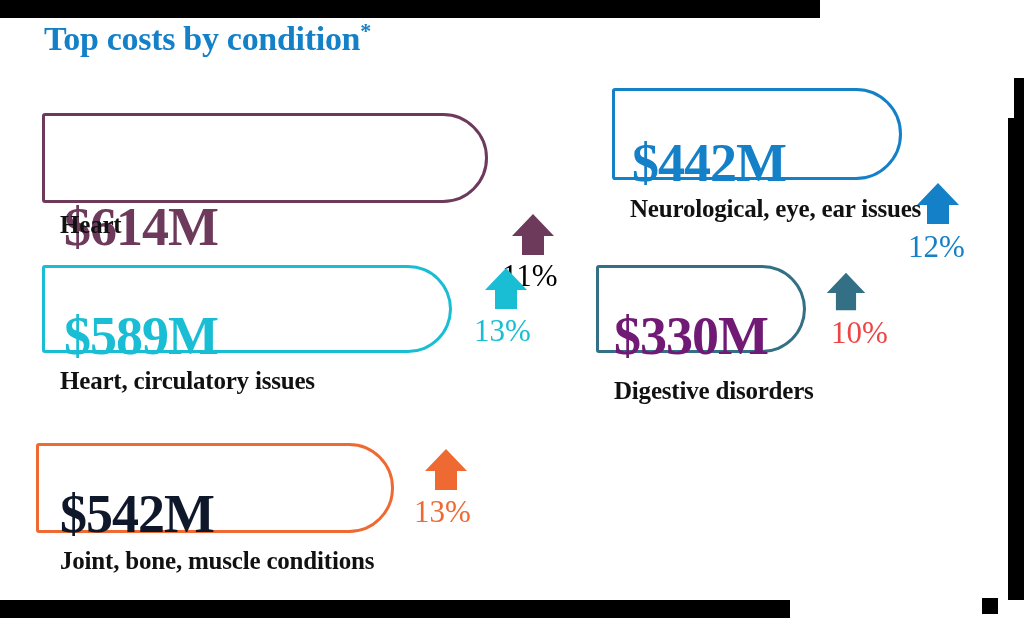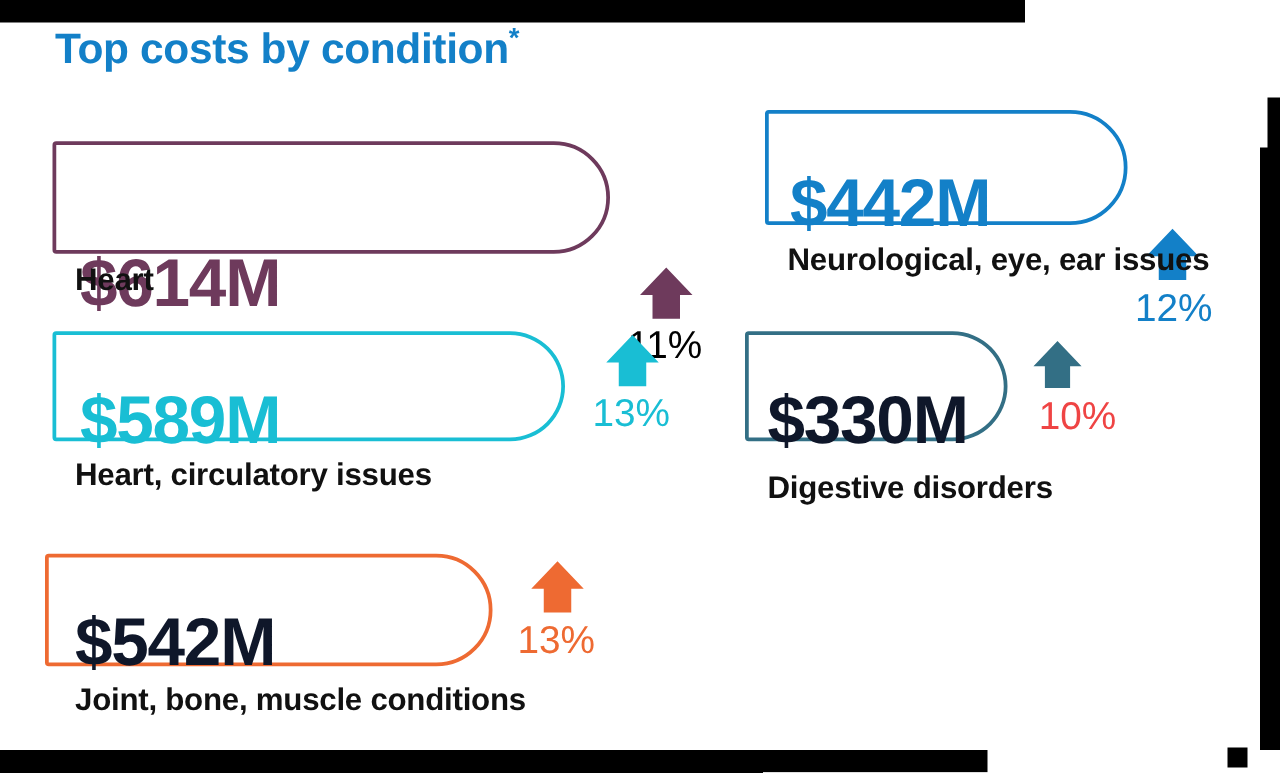--- a/index.html
+++ b/index.html
@@ -9,20 +9,21 @@
   }
   body {
     font-family: "Liberation Sans", sans-serif;
   }
   #canvas {
     position: relative;
     width: 1024px;
     height: 618px;
     background: #ffffff;
     overflow: hidden;
+    font-family: Liberation Serif, serif;
   }
 
   
   .bar-top {
     position: absolute;
     left: 0;
     top: 0;
     width: 820px;
     height: 18px;
     background: #000000;
@@ -166,21 +167,21 @@
       <svg class="arrow-ico" width="48" height="48" viewBox="0 0 48 48" aria-hidden="true">
         <path d="M24 3 L45 25 L35 25 L35 44 L13 44 L13 25 L3 25 Z" fill="#19BED4"></path>
       </svg>
     </div>
     <div class="pct" style="left:432px; top:50px; color:#19BED4;">13%</div>
     <div class="cond-label" style="left:18px; top:103px;">Heart, circulatory issues</div>
   </div>
 
   <div class="card" style="left:596px; top:265px; width:400px; height:135px;">
     <div class="pill" style="width:210px; height:88px; border-color:#336F85;"></div>
-    <div class="amount" style="left:18px; top:44px; color:#0f172a; font-size:54px;">$330M</div>
+    <div class="amount" style="left:18px; top:44px; color:#701a75; font-size:54px;">$330M</div>
     <div class="arrow-wrap" style="left:228px; top:5px;">
       <svg class="arrow-ico" width="44" height="44" viewBox="0 0 48 48" aria-hidden="true">
         <path d="M24 3 L45 25 L35 25 L35 44 L13 44 L13 25 L3 25 Z" fill="#336F85"></path>
       </svg>
     </div>
     <div class="pct" style="left:235px; top:52px; color:#ef4444;">10%</div>
     <div class="cond-label" style="left:18px; top:113px;">Digestive disorders</div>
   </div>
 
   <div class="card" style="left:36px; top:443px; width:545px; height:135px;">

